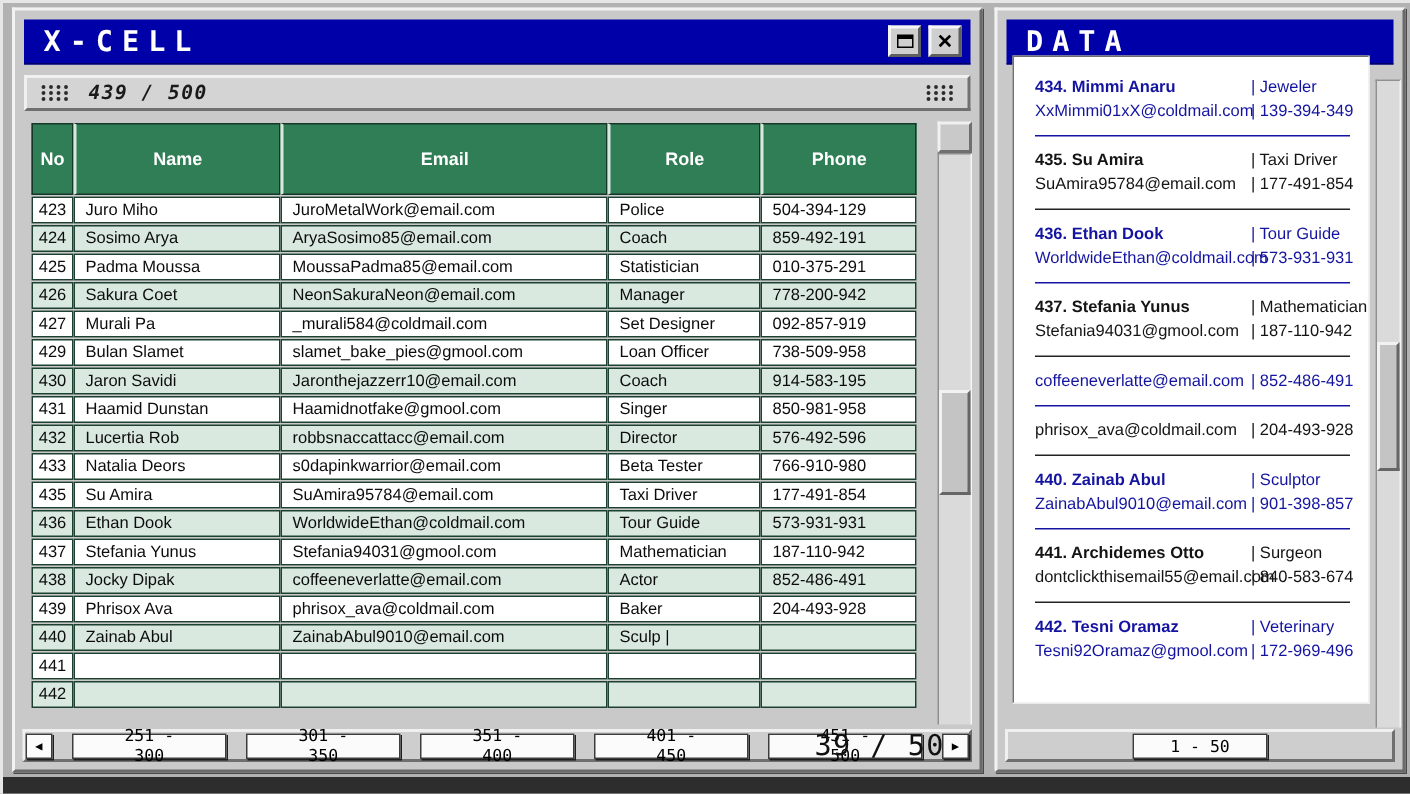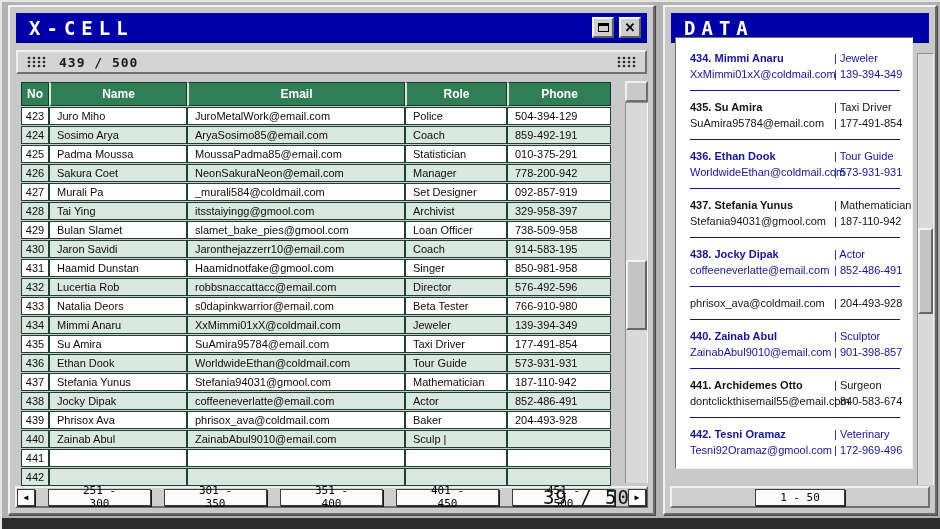--- a/index.html
+++ b/index.html
@@ -36,36 +36,36 @@
     border-right:2px solid #5f5f5f; border-bottom:2px solid #5f5f5f;
     display:flex; align-items:center; justify-content:center;
     font-size:13px; font-weight:bold; color:#000; padding:0; cursor:default;
   }
   .max-glyph { width:11px; height:9px; border:1px solid #000; border-top:3px solid #000; background:transparent; }
 
   .toolbar {
     margin:7px 6px 0; height:24px; background:#d4d4d4;
     border-top:2px solid #f0f0f0; border-left:2px solid #f0f0f0;
     border-right:2px solid #707070; border-bottom:2px solid #707070;
-    display:flex; align-items:center; padding:0 9px;
+    display:flex; align-items:center; padding:0 9px;font-style:italic;
   }
   .grip { display:flex; }
   .grip svg { display:block; }
   .grip-right { margin-left:auto; }
   .counter {
     margin-left:13px; font-family:"DejaVu Sans Mono", monospace;
     font-size:13px; font-weight:bold; color:#1a1a1a; letter-spacing:1px;
   }
 
   .table-wrap { position:absolute; left:11px; top:74px; }
   table.sheet { border-collapse:separate; border-spacing:0 1px; }
   table.sheet th {
     background:#2f7e55; color:#ffffff; font-size:12px; font-weight:bold;
     height:21px; border:1px solid #16382a; border-left:2px solid #d8e8df;
-    padding:4px 4px; text-align:center;
+    padding:16px 4px; text-align:center;
   }
   table.sheet th:first-child { border-left:1px solid #16382a; }
   table.sheet td {
     background:#ffffff; height:18px; font-size:11px; color:#0c0c0c;
     border:1px solid #1d4030; padding:0 7px; white-space:nowrap; overflow:hidden;
   }
   table.sheet td:first-child { text-align:center; padding:0 0; }
   table.sheet tr.alt td { background:#d9e9df;margin-left:35px; }
 
   .vscroll { position:absolute; left:615px; top:74px; width:23px; }
@@ -230,27 +230,20 @@
             <td>Manager</td>
             <td>778-200-942</td>
           </tr>
           <tr>
             <td>427</td>
             <td>Murali Pa</td>
             <td>_murali584@coldmail.com</td>
             <td>Set Designer</td>
             <td>092-857-919</td>
           </tr>
-          <tr class="alt">
-            <td>428</td>
-            <td>Tai Ying</td>
-            <td>itsstaiyingg@gmool.com</td>
-            <td>Archivist</td>
-            <td>329-958-397</td>
-          </tr>
           <tr>
             <td>429</td>
             <td>Bulan Slamet</td>
             <td>slamet_bake_pies@gmool.com</td>
             <td>Loan Officer</td>
             <td>738-509-958</td>
           </tr>
           <tr class="alt">
             <td>430</td>
             <td>Jaron Savidi</td>
@@ -271,27 +264,20 @@
             <td>robbsnaccattacc@email.com</td>
             <td>Director</td>
             <td>576-492-596</td>
           </tr>
           <tr>
             <td>433</td>
             <td>Natalia Deors</td>
             <td>s0dapinkwarrior@email.com</td>
             <td>Beta Tester</td>
             <td>766-910-980</td>
-          </tr>
-          <tr class="alt">
-            <td>434</td>
-            <td>Mimmi Anaru</td>
-            <td>XxMimmi01xX@coldmail.com</td>
-            <td>Jeweler</td>
-            <td>139-394-349</td>
           </tr>
           <tr>
             <td>435</td>
             <td>Su Amira</td>
             <td>SuAmira95784@email.com</td>
             <td>Taxi Driver</td>
             <td>177-491-854</td>
           </tr>
           <tr class="alt">
             <td>436</td>
@@ -416,24 +402,20 @@
           <span class="l-left">437. Stefania Yunus</span>
           <span>| Mathematician</span>
         </div>
         <div class="eline">
           <span class="l-left">Stefania94031@gmool.com</span>
           <span>| 187-110-942</span>
         </div>
         <div class="sep"></div>
       </div>
       <div class="entry navy">
-        <div class="eline first">
-          <span class="l-left">438. Jocky Dipak</span>
-          <span>| Actor</span>
-        </div>
         <div class="eline">
           <span class="l-left">coffeeneverlatte@email.com</span>
           <span>| 852-486-491</span>
         </div>
         <div class="sep"></div>
       </div>
       <div class="entry black">
         <div class="eline">
           <span class="l-left">phrisox_ava@coldmail.com</span>
           <span>| 204-493-928</span>

